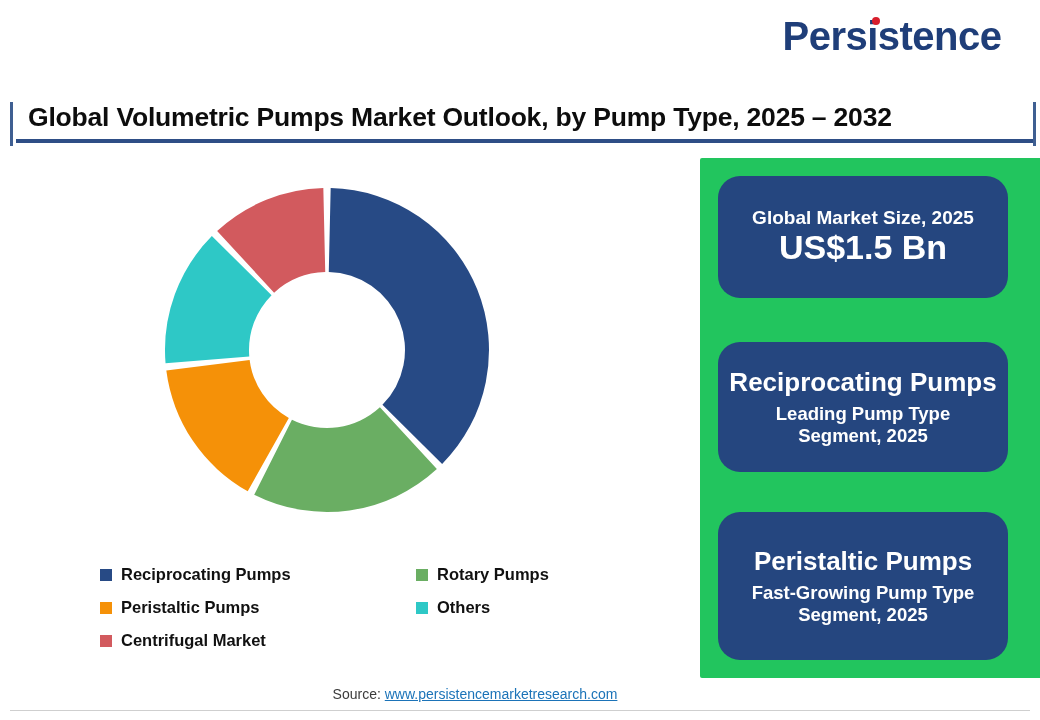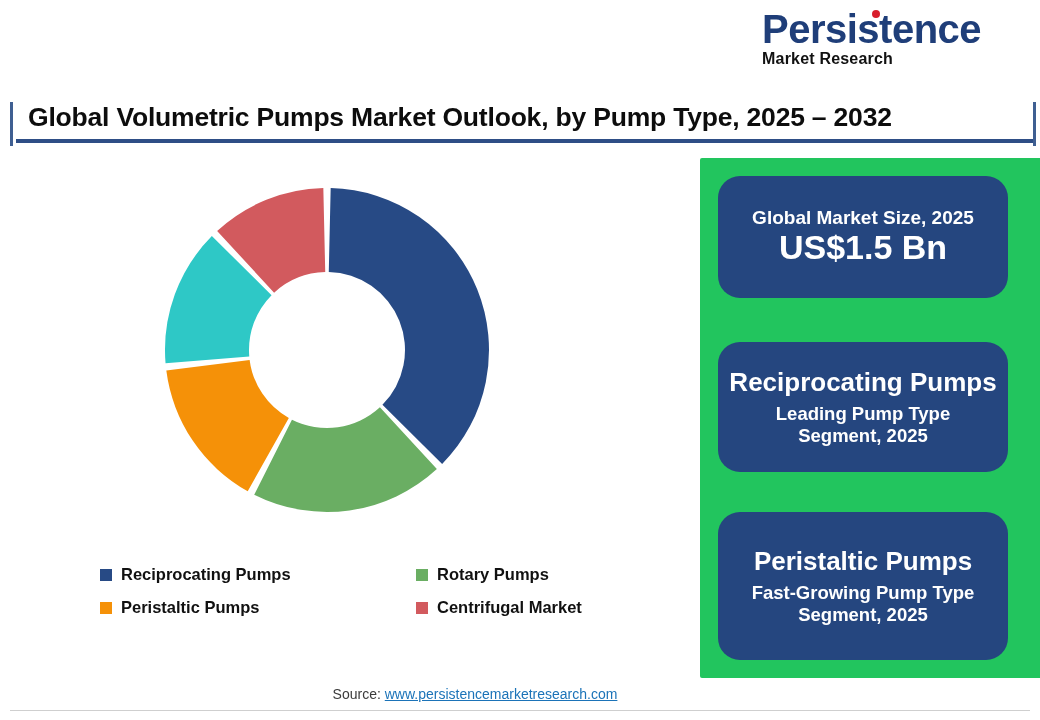--- a/index.html
+++ b/index.html
@@ -20,23 +20,23 @@
   .page {
     position: absolute;
     inset: 0;
     background: #ffffff;
   }
 
   
   .logo {
     position: absolute;
     right: 18px;
-    top: 9px;
+    top: 16px;
     width: 260px;
-    text-align: left;
+    text-align: center;
     line-height: 1;
   }
   .logo-main {
     font-size: 40px;
     font-weight: bold;
     color: #1F3E79;
     letter-spacing: -0.5px;
     position: relative;
     display: inline-block;
   }
@@ -209,21 +209,20 @@
   }
 </style>
 </head>
 <body>
 
 <div class="page">
 
   <div class="logo">
     <div class="logo-main">Persistence</div>
     <div class="logo-dot"></div>
-    <div class="logo-sub">Market Research</div>
   </div>
 
   <div class="title-wrap">
     <div class="edge-left"></div>
     <div class="edge-right"></div>
     <div class="title">Global Volumetric Pumps Market Outlook, by Pump Type, 2025 – 2032</div>
     <div class="title-rule"></div>
   </div>
 
   <div class="chart-area">
@@ -258,20 +257,24 @@
     <div class="legend-item">
       <span class="legend-swatch" style="background:#6AAE63"></span>
       <span class="legend-label">Rotary Pumps</span>
     </div>
 
     <div class="legend-item">
       <span class="legend-swatch" style="background:#F59108"></span>
       <span class="legend-label">Peristaltic Pumps</span>
     </div>
 
+    <div class="legend-item">
+      <span class="legend-swatch" style="background:#2EC8C6"></span>
+      <span class="legend-label">Others</span>
+    </div>
 
     <div class="legend-item">
       <span class="legend-swatch" style="background:#D25A5E"></span>
       <span class="legend-label">Centrifugal Market</span>
     </div>
 
   </div>
 
   <div class="side-panel">
 

